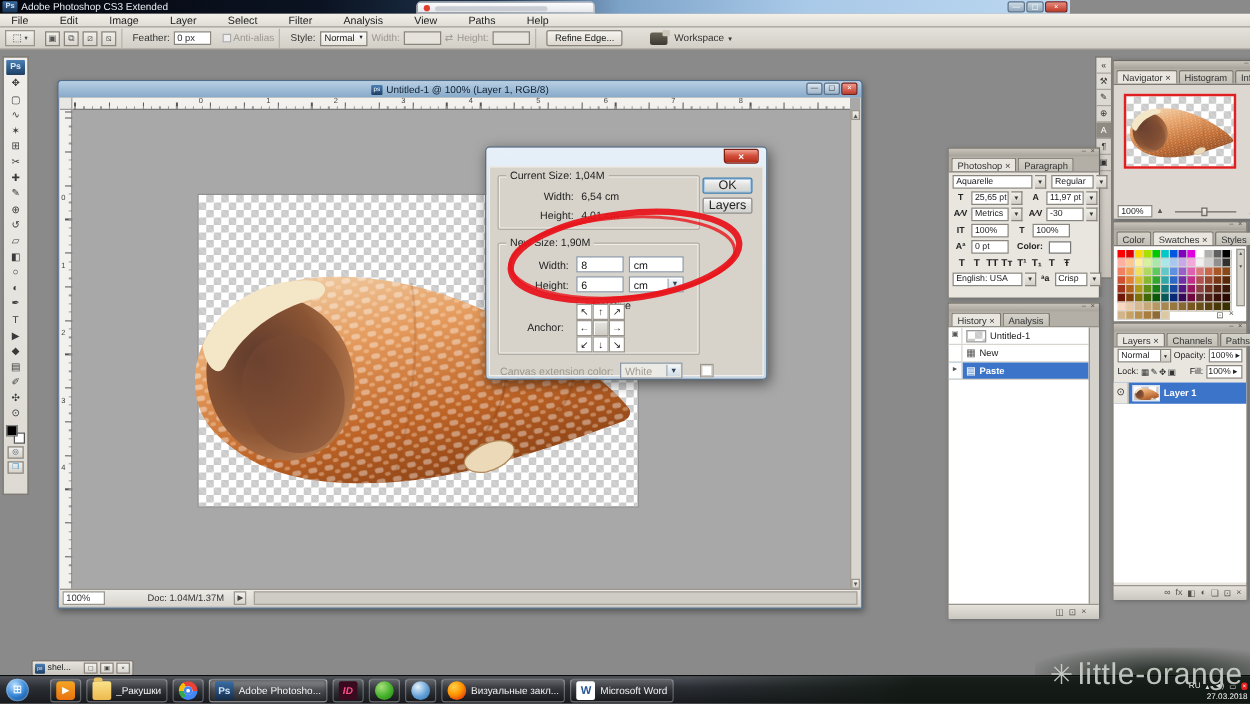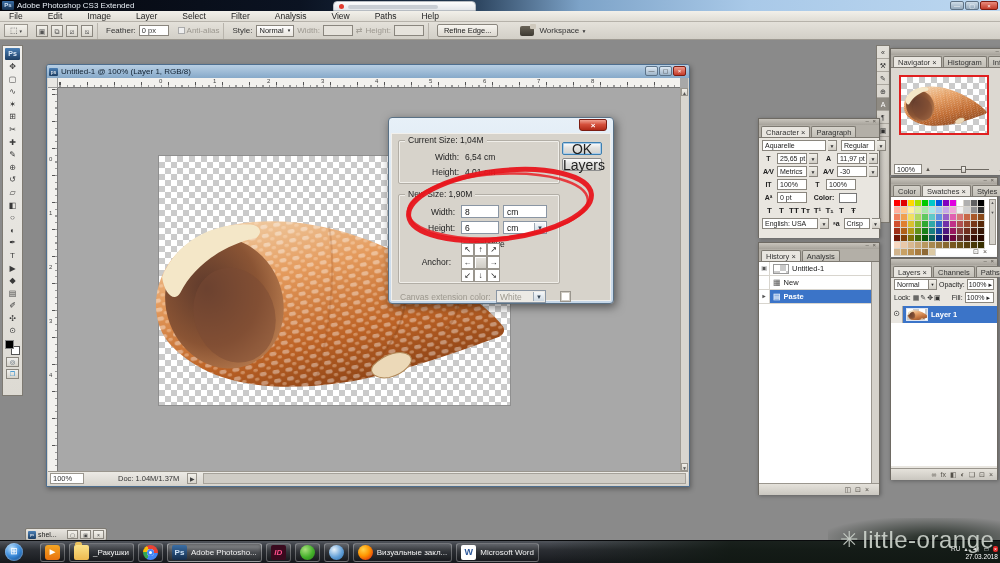--- a/index.html
+++ b/index.html
@@ -1,20 +1,20 @@
 <!DOCTYPE html>
 <html><head>
 <meta charset="utf-8">
 <style>
   * { margin:0; padding:0; box-sizing:border-box; }
   html,body { width:1000px; height:563px; overflow:hidden; }
   body { font-family:"Liberation Sans", sans-serif; font-size:9px; color:#1a1a1a; position:relative; background:#8a8a8a; }
 
   
-  .titlebar { position:absolute; left:0; top:0; width:1000px; height:11px;
+  .titlebar { position:absolute; left:0; top:0; width:856px; height:11px;
     background:linear-gradient(90deg,#05070d 0%,#0b1322 30%,#20364f 46%,#7da3c8 58%,#a9c9e8 75%,#bcd7f0 100%); z-index:5;text-decoration:underline; }
   .titlebar .ps-badge { position:absolute; left:2px; top:1px; width:12px; height:9px; background:linear-gradient(#3a6ea5,#16314f); color:#cfe2f5; font-size:6px; font-weight:bold; text-align:center; line-height:9px; border-radius:1px; }
   .titlebar .t-text { position:absolute; left:17px; top:1px; font-size:8px; color:#e8eef5; white-space:nowrap; }
   .bg-fragment { position:absolute; left:333px; top:1px; width:143px; height:10px; background:linear-gradient(#fdfdfd,#e3e6ea); border-radius:4px 4px 0 0; border:1px solid #b7bcc2; }
   .bg-fragment .dot { position:absolute; left:5px; top:2px; width:5px; height:5px; border-radius:50%; background:#e23b2e; }
   .bg-fragment .bar { position:absolute; left:14px; top:3px; width:90px; height:4px; background:#c9ced4; border-radius:2px; }
   .win-controls { position:absolute; right:2px; top:1px; height:9px; display:flex; gap:1px; z-index:6; }
   .win-controls .wbtn { width:14px; height:9px; font-size:6px; line-height:8px; text-align:center; color:#fff;
     background:linear-gradient(#cfdce8,#93a8bb); border:1px solid #5f7285; border-radius:2px; }
   .win-controls .wbtn.close { width:18px; background:linear-gradient(#e98b7d,#c23a28); border-color:#7e1d12; }
@@ -41,21 +41,21 @@
   .toolbox .ps-logo { margin:2px auto 1px; width:15px; height:12px; background:linear-gradient(#4a7fb5,#1d3e63); color:#dce9f7; font-size:7px; font-weight:bold; text-align:center; line-height:12px; border-radius:1px; }
   .tool { width:15px; height:12.6px; margin:0 auto; text-align:center; font-size:8px; line-height:12px; color:#3a3a3a; }
   .fgbg { position:relative; width:15px; height:15px; margin:2px auto 0; }
   .fgbg .bg-sw { position:absolute; right:0; bottom:0; width:9px; height:9px; background:#fff; border:1px solid #555; }
   .fgbg .fg-sw { position:absolute; left:0; top:0; width:9px; height:9px; background:#000; border:1px solid #888; }
   .tb-small { width:13px; height:10px; margin:2px auto 0; border:1px solid #8a867e; background:linear-gradient(#f0efec,#d5d2ca); font-size:6px; line-height:9px; text-align:center; color:#456; }
 
   
   .doc-window { position:absolute; left:46px; top:64px; width:644px; height:423px; border:1px solid #4e6e8e; border-radius:3px 3px 0 0; box-shadow:1px 2px 5px rgba(0,0,0,.35); background:#d5d2cb; z-index:10; }
   .doc-titlebar { position:absolute; left:0; top:0; right:0; height:13px; border-radius:2px 2px 0 0;
-    background:linear-gradient(#b8cfe4,#86a9c9 60%,#749ebf); background:linear-gradient(#b8cfe4,#86a9c9); display:flex; align-items:center; padding:0 2px; gap:3px; }
+    background:linear-gradient(#b8cfe4,#86a9c9 60%,#749ebf); background:linear-gradient(#b8cfe4,#86a9c9); display:flex; align-items:center; padding:0 2px; gap:3px;justify-content:center; }
   .doc-titlebar .dicon { width:9px; height:8px; background:linear-gradient(#4a7fb5,#1d3e63); border-radius:1px; color:#fff; font-size:5px; line-height:8px; text-align:center; }
   .doc-titlebar .dtext { font-size:8px; color:#102030; white-space:nowrap; }
   .doc-btns { position:absolute; right:3px; top:1px; display:flex; gap:1px; }
   .doc-btns .dbtn { width:13px; height:10px; font-size:6px; line-height:9px; text-align:center; color:#fff; background:linear-gradient(#dde8f2,#9fb5c9); border:1px solid #5c7389; border-radius:2px; color:#333; }
   .doc-btns .dbtn.close { background:linear-gradient(#ef9a8c,#c43a28); border-color:#7c1d12; color:#fff; }
   .doc-content { position:absolute; left:1px; top:13px; right:1px; bottom:1px; background:#a8a8a8; overflow:hidden; }
   .ruler-top { position:absolute; left:10px; top:0; right:8px; height:10px; background:#f2f1ee; border-bottom:1px solid #777;
     background-image:repeating-linear-gradient(90deg,#999 0 1px,transparent 1px 6.75px),repeating-linear-gradient(90deg,#555 0 1px,transparent 1px 27px); background-position:2px 7px,2px 4px; background-size:100% 3px,100% 6px; background-repeat:repeat-x; background-color:#f2f1ee; }
   .ruler-top span { position:absolute; top:0; font-size:6px; color:#444; }
   .ruler-left { position:absolute; left:0; top:10px; width:10px; bottom:14px; background:#f2f1ee; border-right:1px solid #777;
@@ -84,21 +84,21 @@
   .groupbox .gb-label { position:absolute; top:-6px; left:6px; background:#d7d3cb; padding:0 3px; font-size:8.5px; color:#222; }
   .dlg-row-label { position:absolute; font-size:8.5px; color:#222; text-align:right; width:52px; }
   .dlg-val { position:absolute; font-size:8.5px; color:#222; }
   .dlg-input { position:absolute; height:13px; background:#fff; border:1px solid #8a96a4; font-size:8.5px; line-height:12px; padding:0 3px; color:#111; }
   .dlg-unit { position:absolute; height:13px; font-size:8.5px; line-height:12px; padding:0 3px; color:#111; background:#fff; border:1px solid #8a96a4; }
   .dlg-unit .dd { position:absolute; right:1px; top:1px; bottom:1px; width:11px; background:linear-gradient(#f4f7fa,#cfdae4); border-left:1px solid #9eaab6; text-align:center; font-size:6px; line-height:10px; color:#345; }
   .checkbox { position:absolute; width:9px; height:9px; background:#f4f4f2; border:1px solid #8a96a4; }
   .anchor-grid { position:absolute; display:grid; grid-template-columns:repeat(3,13px); grid-template-rows:repeat(3,13px); }
   .anchor-cell { border:1px solid #9a968e; background:#fff; text-align:center; font-size:8px; line-height:12px; color:#222; }
   .anchor-center { background:linear-gradient(#e8e6e1,#cfccc5); box-shadow:inset 1px 1px 0 #fff; }
-  .btn { position:absolute; width:40px; height:13px; background:linear-gradient(#fdfdfd,#e2e2e0 45%,#d2d2cf); border:1px solid #8e8e8e; border-radius:2px; text-align:center; font-size:14px; line-height:12px; color:#222; }
+  .btn { position:absolute; width:40px; height:13px; background:linear-gradient(#fdfdfd,#e2e2e0 45%,#d2d2cf); border:1px solid #8e8e8e; border-radius:2px; text-align:center; font-size:10px; line-height:12px; color:#222; }
   .btn.default { border-color:#3c7fb1; box-shadow:0 0 0 1px #a9cbe8 inset; }
   .dis-label { color:#9d998f !important; }
   .ext-swatch { position:absolute; width:11px; height:11px; background:#fff; border:1px solid #9a968e; box-shadow:0 0 0 1px #d0ccc4 inset; }
   .annotation-svg { position:absolute; left:380px; top:150px; width:240px; height:112px; z-index:35; pointer-events:none; }
 
   
   .panel { position:absolute; background:#b3afa7; border:1px solid #6e6a63; box-shadow:1px 1px 4px rgba(0,0,0,.3); z-index:20; }
   .phead { height:6px; background:linear-gradient(#c8c4bc,#a7a39b); position:relative; }
   .phead .pmarks { position:absolute; right:2px; top:-1px; font-size:6px; color:#55514a; letter-spacing:1px; }
   .ptabs { height:12px; display:flex; align-items:flex-end; padding-left:2px; gap:1px; background:#b3afa7; }
@@ -435,21 +435,21 @@
     <div class="dicon active">A</div>
     <div class="dicon">¶</div>
     <div class="dicon">▣</div>
   </div>
 
 <div class="panel" style="left:758px; top:118px; width:122px; height:120px;">
   <div class="phead">
       <span class="pmarks">‒ ×</span>
     </div>
   <div class="ptabs">
-      <div class="tab active">Character ×</div>
+      <div class="tab active">Photoshop ×</div>
       <div class="tab">Paragraph</div>
     </div>
   <div class="pbody" style="height:101px;">
     <div class="char-row">
       <div class="cfield">
           <div class="cbox wide">Aquarelle</div>
           <div class="cdd">▼</div>
         </div>
       <div class="cfield">
           <div class="cbox">Regular</div>

